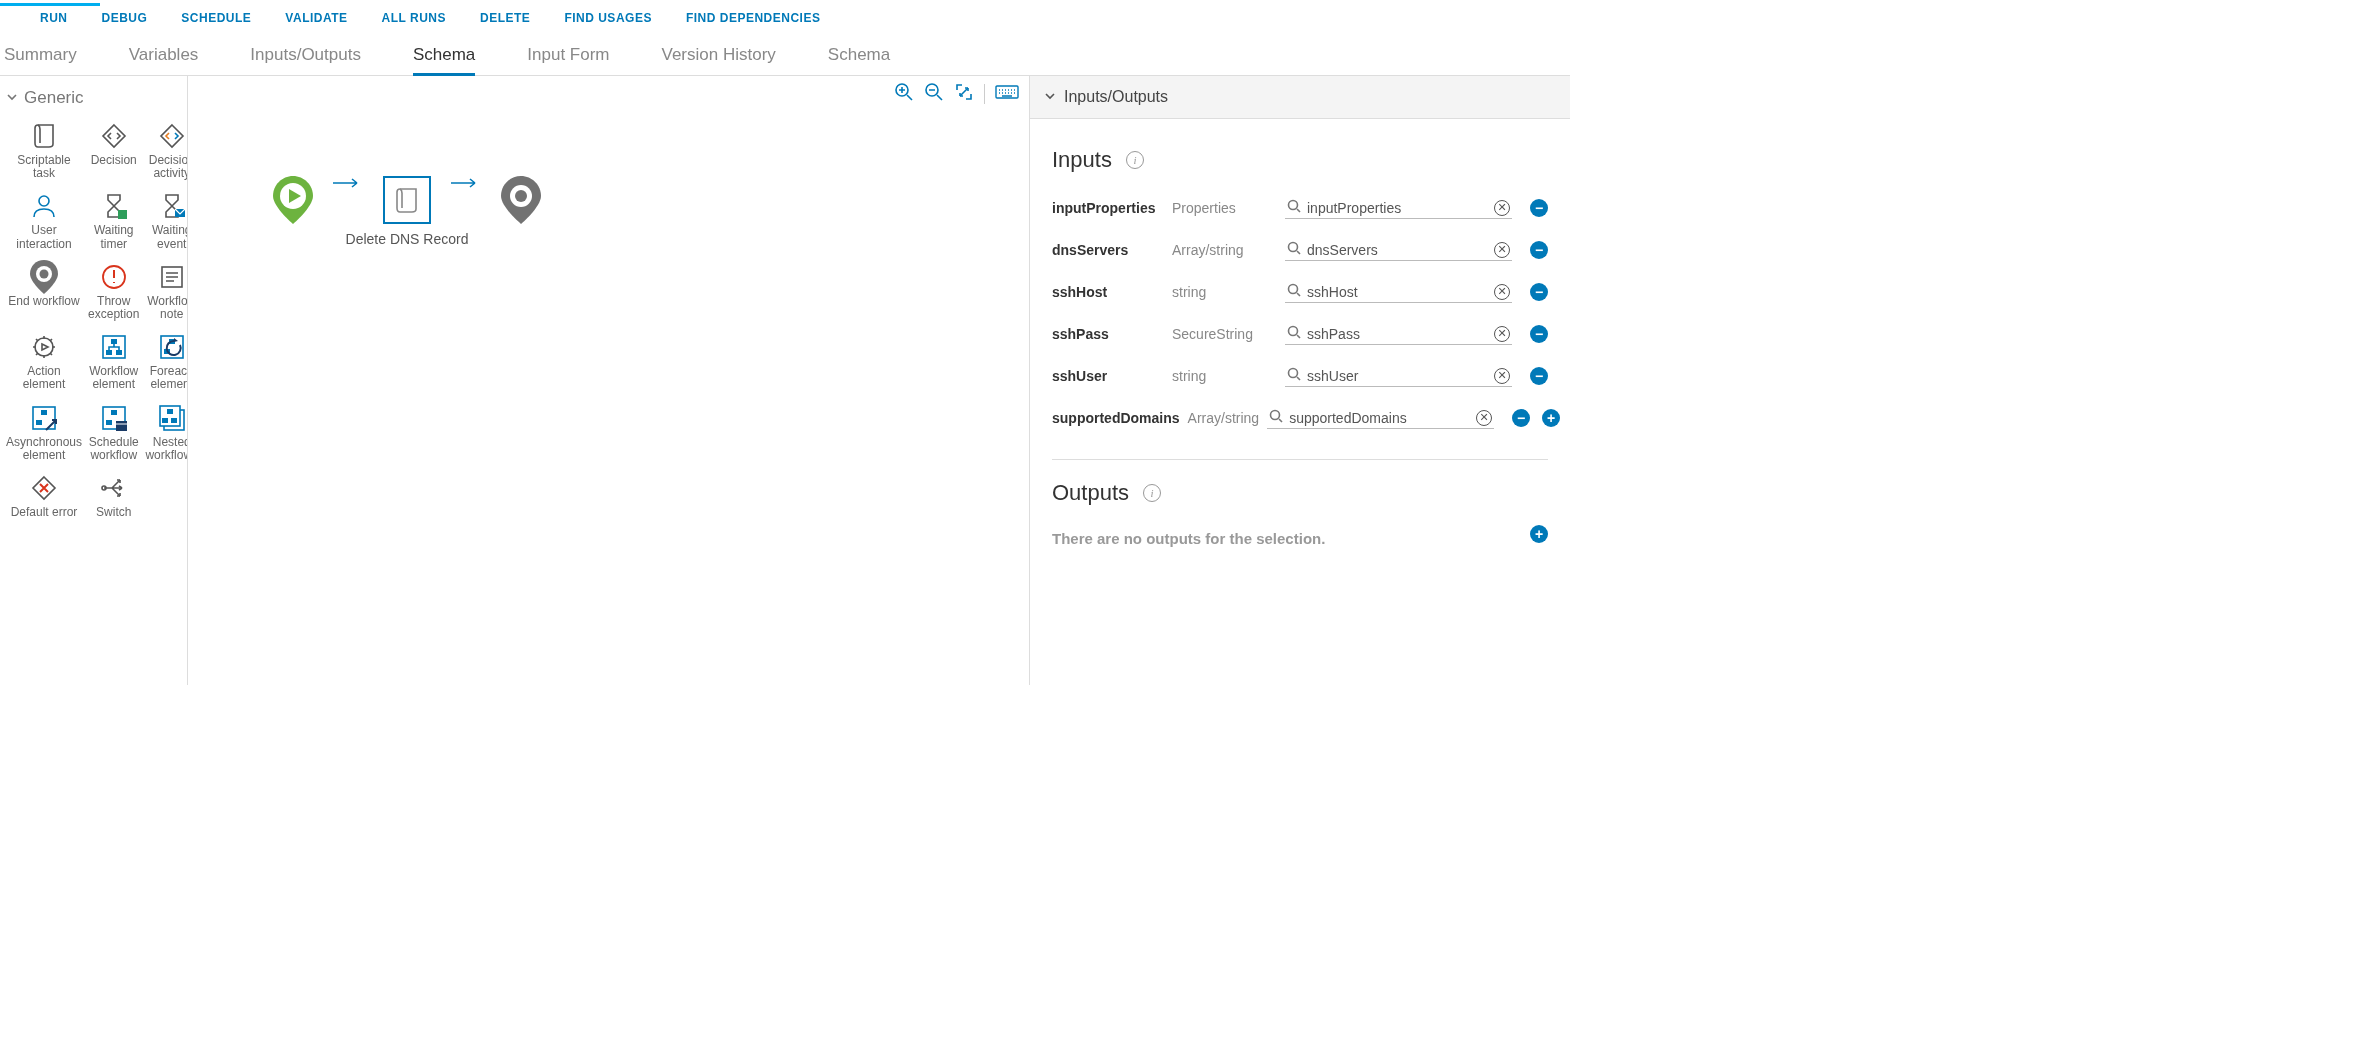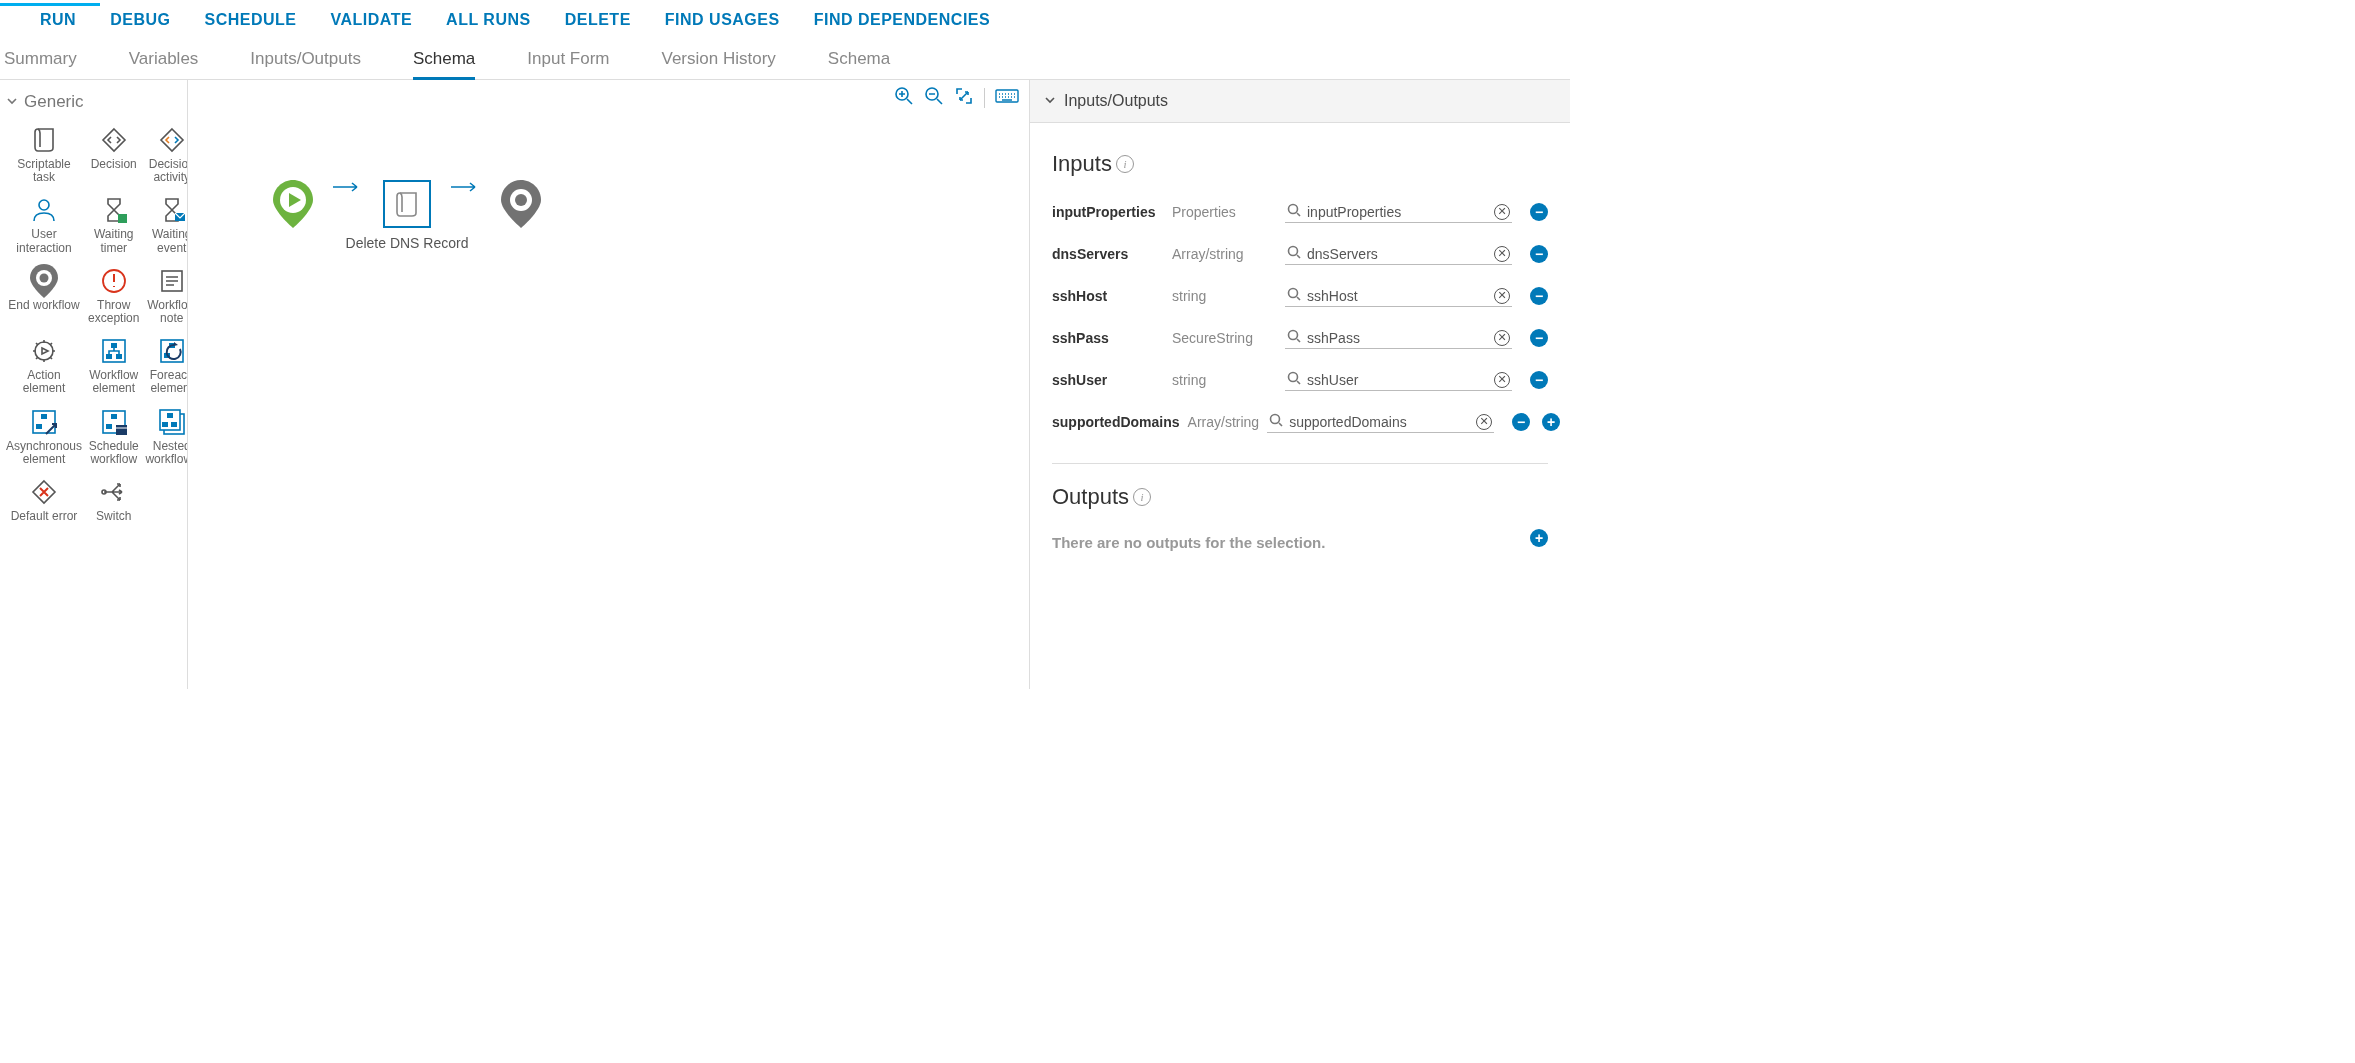--- a/index.html
+++ b/index.html
@@ -7,21 +7,21 @@
 
   
   .header { display:flex; align-items:center; padding: 8px 0 0 0; border-top: 3px solid #00aeef00; position:relative; }
   .header::before { content:""; position:absolute; top:0; left:0; width:100px; height:3px; background:#00aeef; }
   .title-group { display:flex; align-items:center; gap:10px; padding:0 8px; }
   .wf-icon svg { display:block; }
   .title { font-size: 30px; font-weight: 300; color:#333; letter-spacing: -0.5px;}
   .star { cursor:pointer; }
 
   .actions-row { display:flex; gap:34px; margin-left: 40px; align-items:center; }
-  .action-link { color:#0079b8; font-weight:600; font-size:16px; letter-spacing:0.5px; cursor:pointer; }
+  .action-link { color:#0079b8; font-weight:600; font-size:12px; letter-spacing:0.5px; cursor:pointer; }
 
   .tabs-row { display:flex; gap:52px; padding: 20px 0 0 4px; border-bottom:1px solid #ddd; }
   .tab { padding:0 0 10px 0; color:#888; font-size:17px; cursor:pointer; position:relative; }
   .tab.active { color:#333; }
   .tab.active::after { content:""; position:absolute; left:0; right:0; bottom:-1px; height:3px; background:#0079b8; }
 
   .main { display:flex; height: calc(100% - 100px); }
   
   
   .palette { width:188px; border-right:1px solid #ddd; padding: 8px 4px; overflow:auto; }
@@ -39,21 +39,21 @@
   .node-start svg, .node-end svg { display:block;}
   .arrow { color:#0079b8; }
   .node-box { border:2px solid #0079b8; background:#fff; width:48px; height:48px; display:flex; align-items:center; justify-content:center;}
   .node-label { position:absolute; top:55px; left:50%; transform:translateX(-50%); white-space:nowrap; color:#555; font-size:14px;}
   .node-wrap { position:relative; display:flex; flex-direction:column; align-items:center; }
 
   
   .panel { width:540px; display:flex; flex-direction:column; overflow:auto;}
   .panel-header { background:#f4f4f4; border-bottom:1px solid #ddd; padding:12px 14px; display:flex; align-items:center; gap:8px; color:#444; font-size:16px;}
   .panel-body { padding: 28px 22px; }
-  .sect-title { font-size:22px; color:#333; font-weight:400; display:flex; align-items:center; gap:4px; margin-bottom:14px;}
+  .sect-title { font-size:22px; color:#333; font-weight:400; display:flex; align-items:center; gap:14px; margin-bottom:14px;}
   .info-ic { border:1.5px solid #999; color:#999; width:18px; height:18px; border-radius:50%; display:inline-flex; align-items:center; justify-content:center; font-size:11px; font-style:italic; font-family:Georgia,serif;}
   .inrow { display:flex; align-items:center; padding:10px 0; gap:8px;justify-content:space-between;}
   .inrow .nm { width:160px; font-weight:700; color:#333; font-size:14px;}
   .inrow .ty { width:150px; color:#888; font-size:14px;}
   .search-field { flex:1; display:flex; align-items:center; border-bottom:1px solid #bbb; padding:2px 2px; gap:6px;}
   .search-field input { border:none; outline:none; flex:1; font-size:14px; color:#555;}
   .search-ic { color:#777; }
   .clear-ic { border:1.6px solid #555; border-radius:50%; width:16px; height:16px; display:flex; align-items:center; justify-content:center; font-size:11px; color:#555; cursor:pointer; flex:none;}
   .remove-btn { width:18px; height:18px; border-radius:50%; background:#0079b8; color:#fff; display:flex; align-items:center; justify-content:center; margin-left:10px; cursor:pointer; font-weight:700; flex:none; line-height:1;}
   .add-btn   { width:18px; height:18px; border-radius:50%; background:#0079b8; color:#fff; display:flex; align-items:center; justify-content:center; margin-left:4px; cursor:pointer; font-weight:700; flex:none; line-height:1;}

